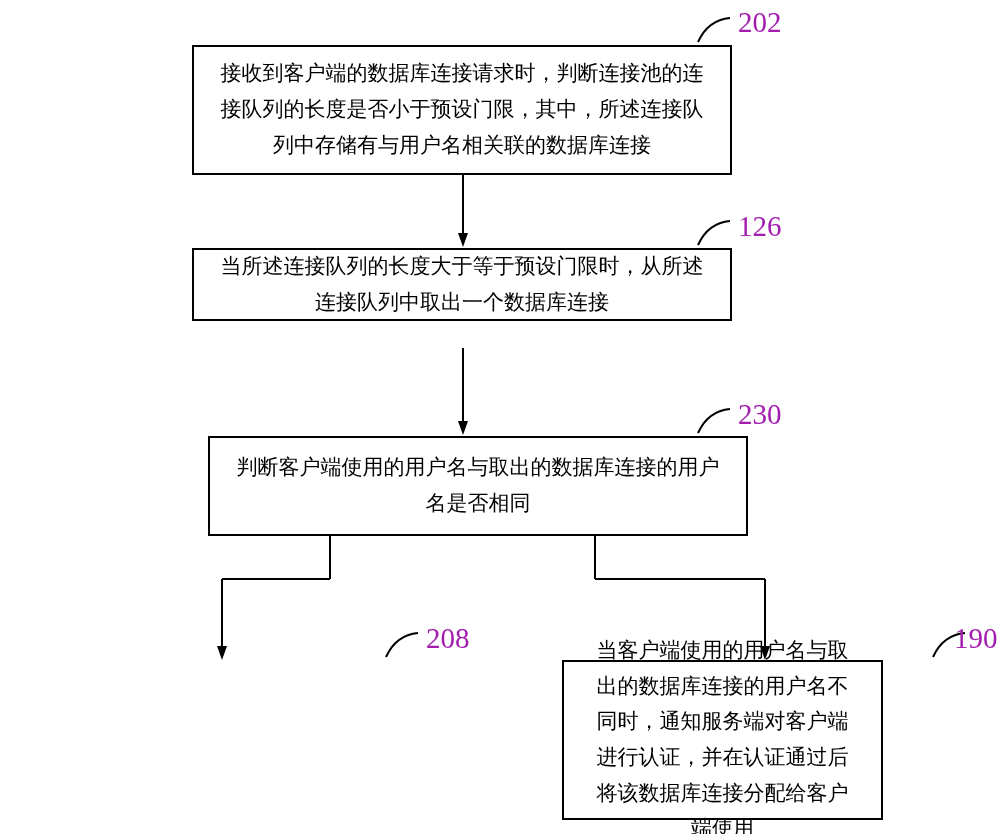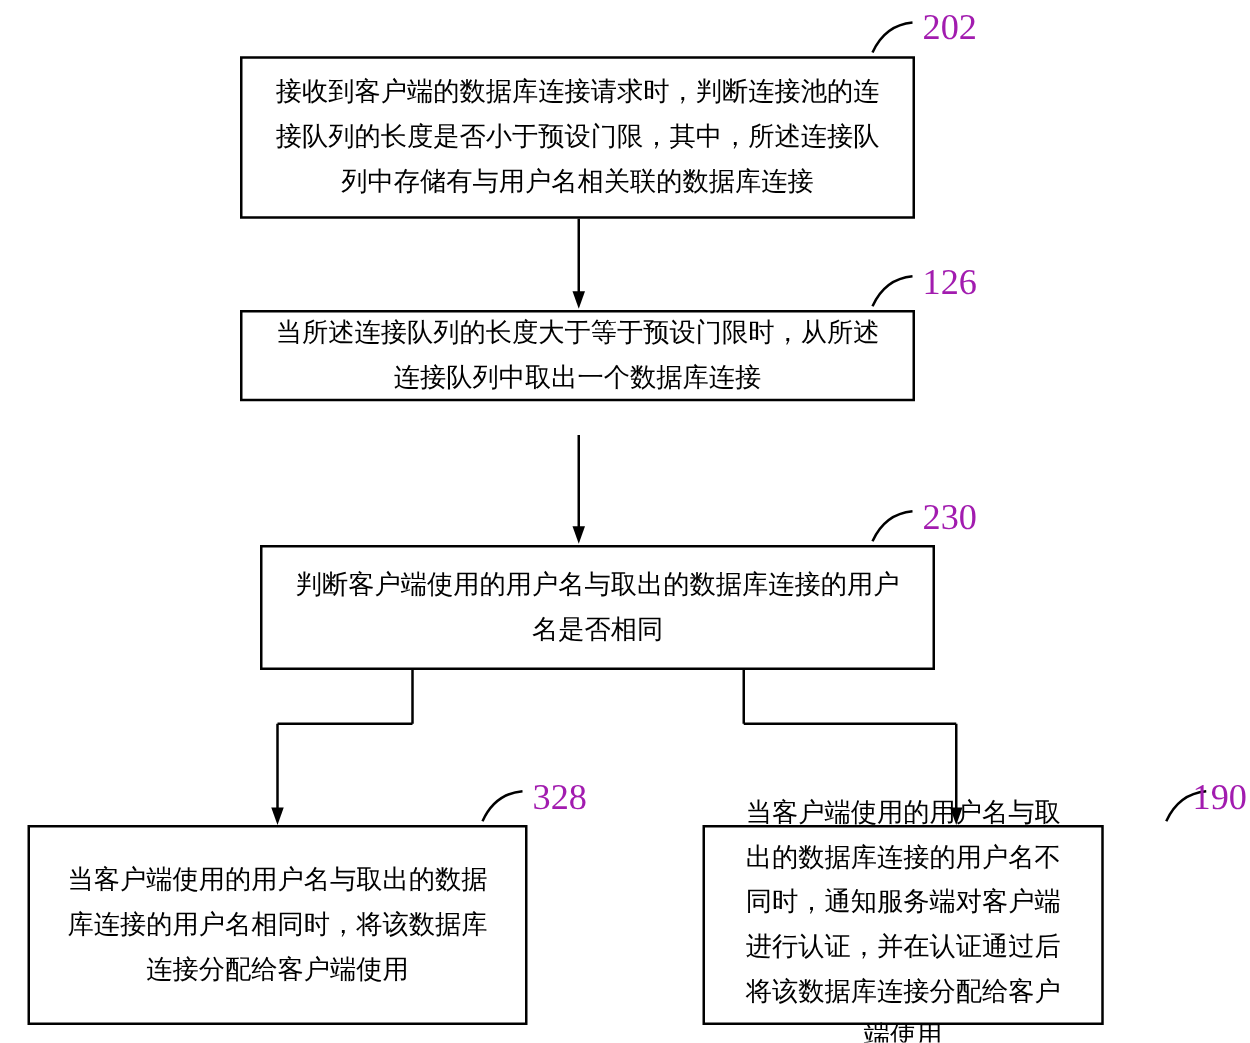--- a/index.html
+++ b/index.html
@@ -94,24 +94,21 @@
     <polygon points="222,124 217,110 227,110" fill="#000"></polygon>
     <line x1="595" y1="0" x2="595" y2="43" stroke="#000" stroke-width="2"></line>
     <line x1="595" y1="43" x2="765" y2="43" stroke="#000" stroke-width="2"></line>
     <line x1="765" y1="43" x2="765" y2="112" stroke="#000" stroke-width="2"></line>
     <polygon points="765,124 760,110 770,110" fill="#000"></polygon>
   </svg>
 
   <svg class="label-tick" style="left:378px; top:627px;">
     <path d="M 8 30 Q 18 8 40 6" stroke="#000" stroke-width="2" fill="none"></path>
   </svg>
-  <div class="label" style="left:426px; top:622px;">328</div>
-  <div class="box" style="left:22px; top:660px; width:400px; height:160px;">
-    <span>当客户端使用的用户名与取出的数据库连接的用户名相同时，将该数据库连接分配给客户端使用</span>
-  </div>
+  <div class="label" style="left:426px; top:622px;">208</div>
 
   <svg class="label-tick" style="left:925px; top:627px;">
     <path d="M 8 30 Q 18 8 40 6" stroke="#000" stroke-width="2" fill="none"></path>
   </svg>
   <div class="label" style="left:954px; top:622px;">190</div>
   <div class="box" style="left:562px; top:660px; width:321px; height:160px;">
     <span>当客户端使用的用户名与取出的数据库连接的用户名不同时，通知服务端对客户端进行认证，并在认证通过后将该数据库连接分配给客户端使用</span>
   </div>
 
 </div>

